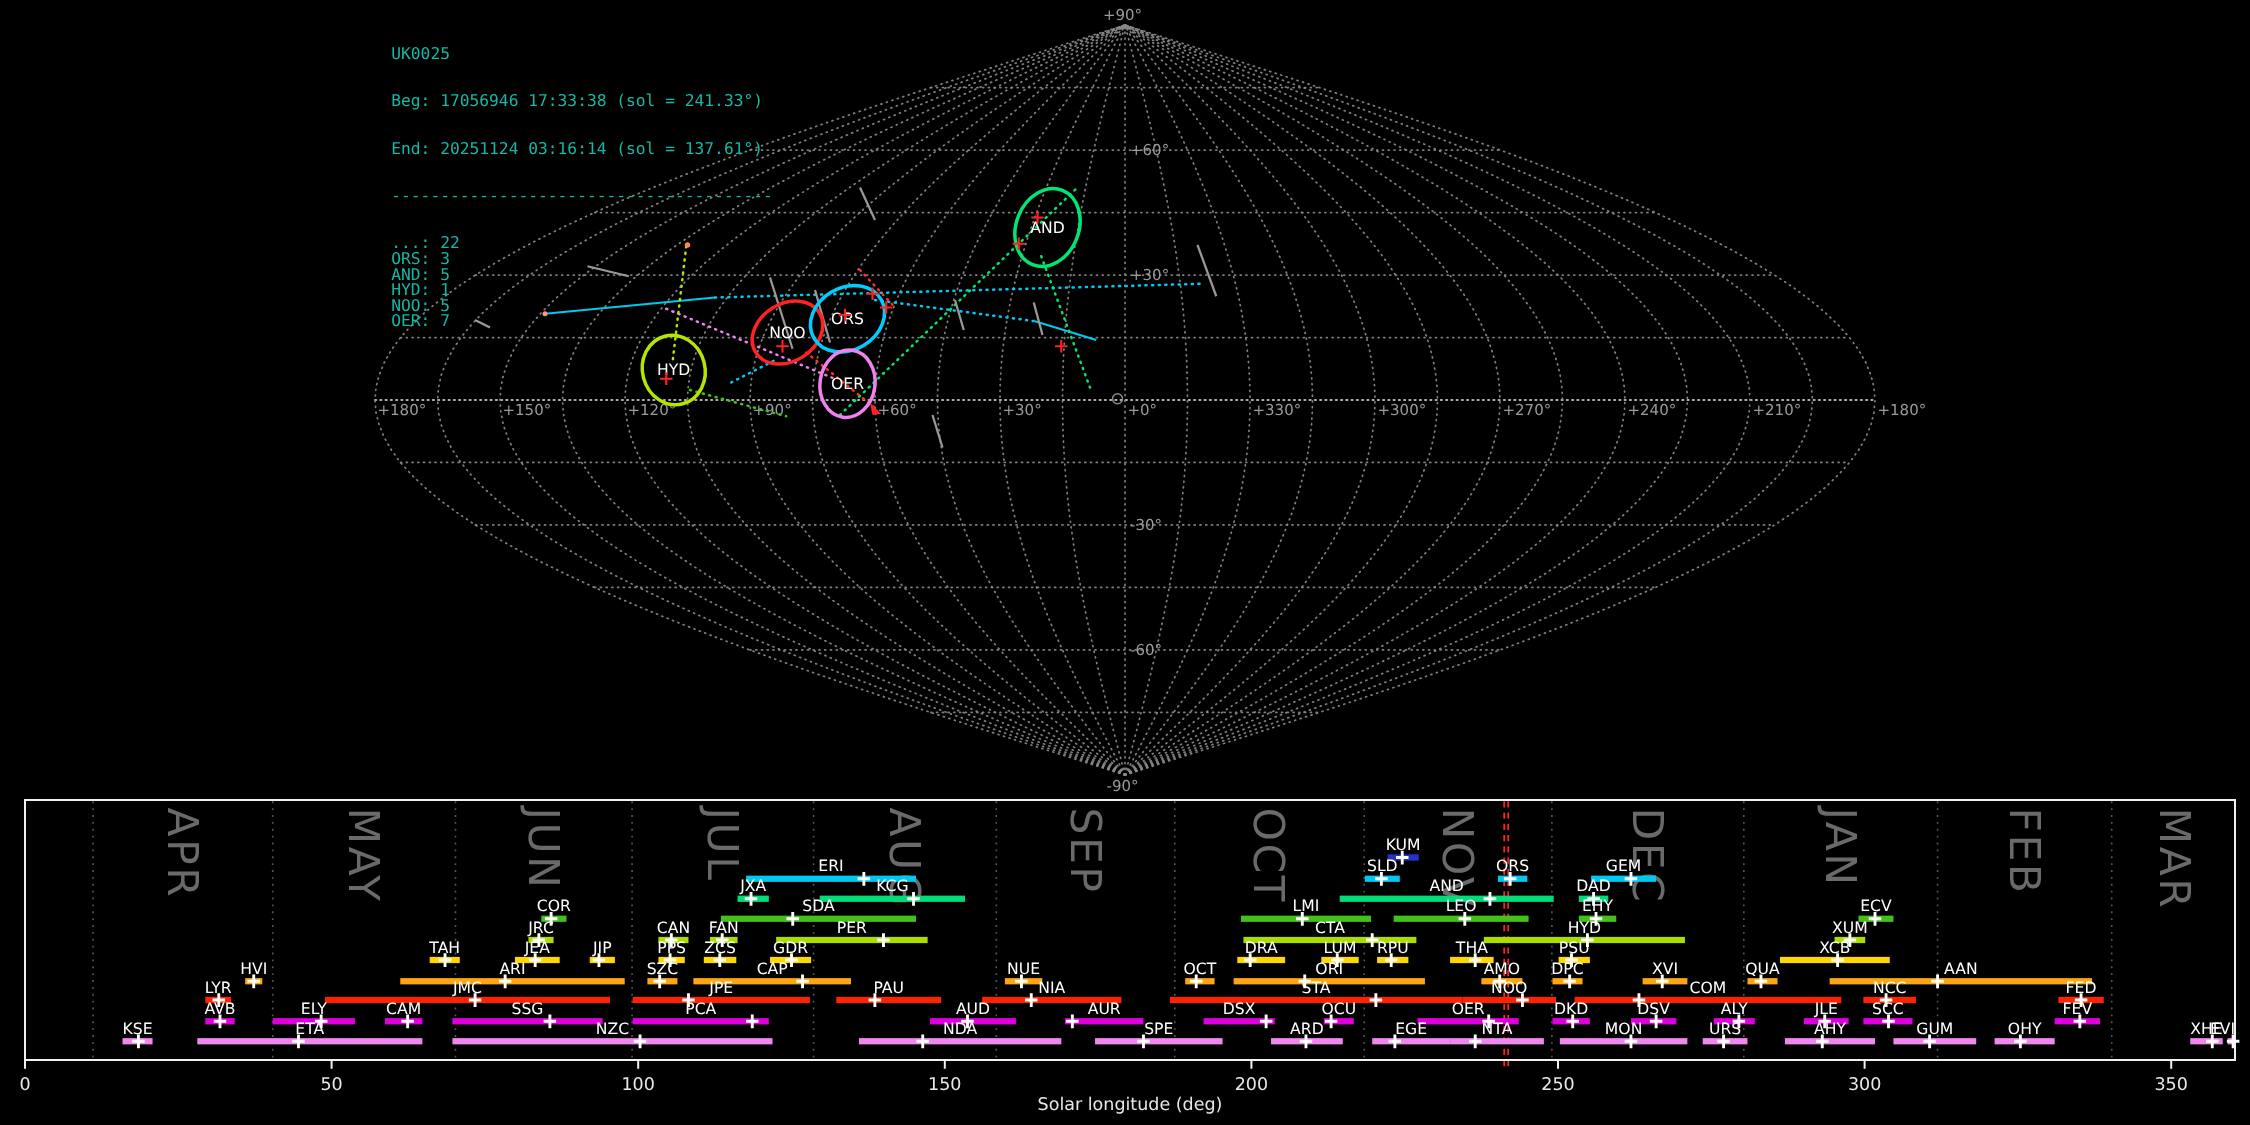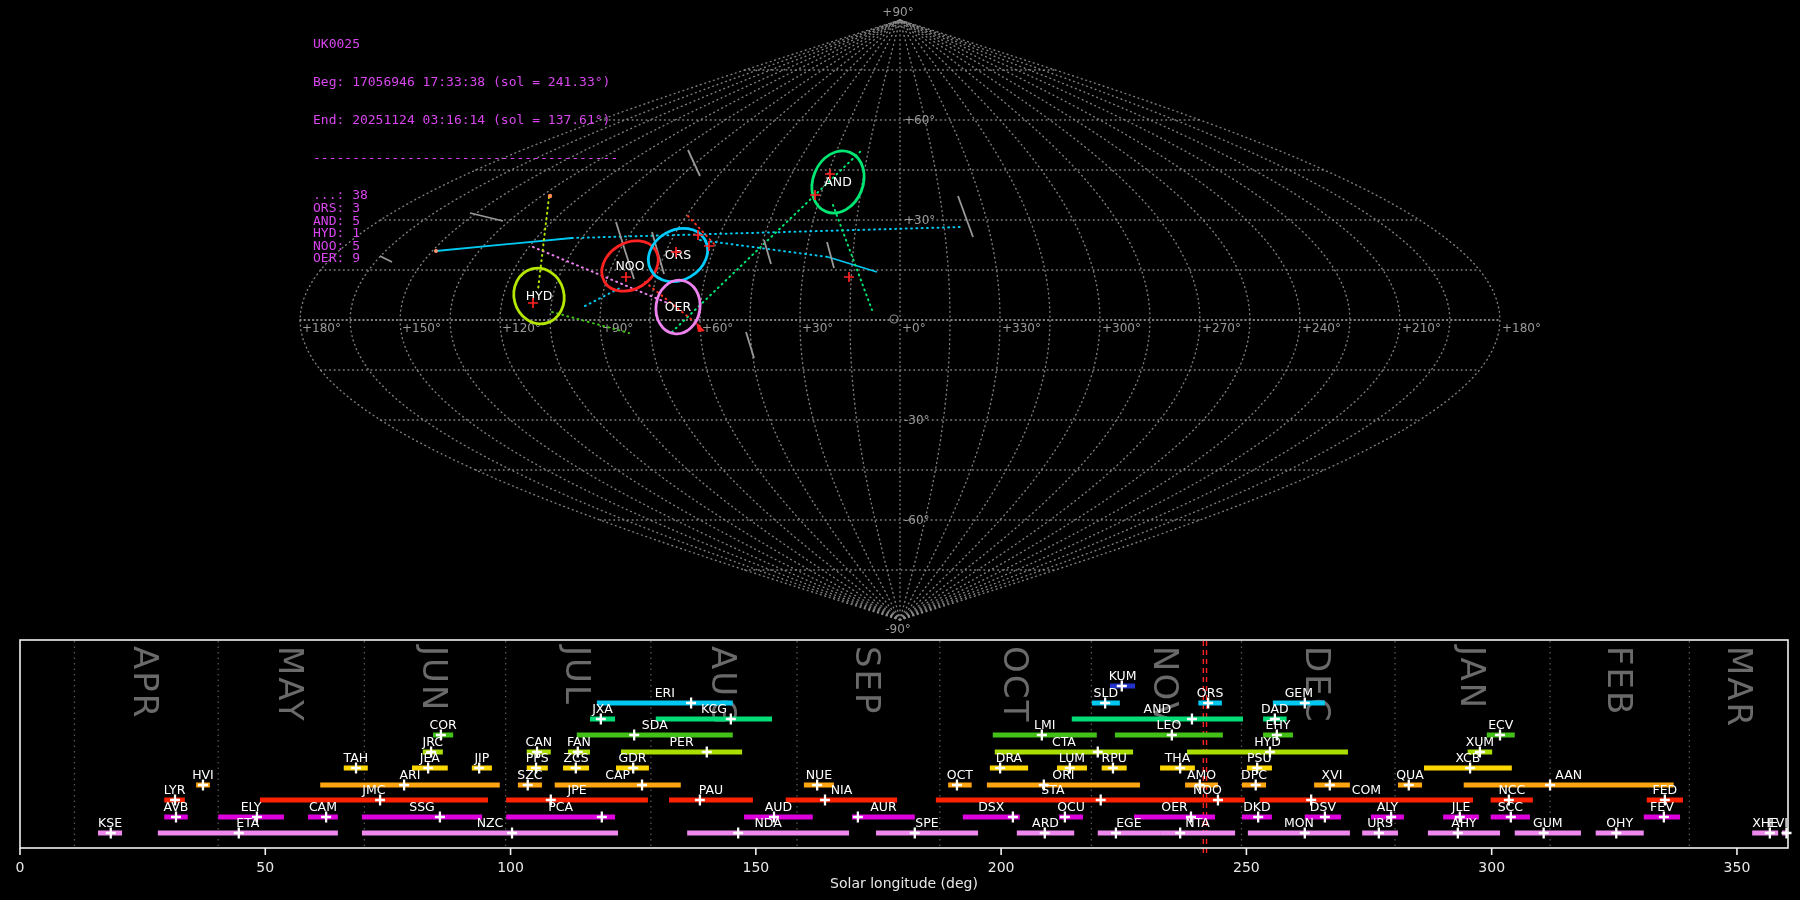--- a/index.html
+++ b/index.html
@@ -1,19 +1,19 @@
 <!DOCTYPE html>
 <html><head>
 <meta charset="utf-8">
 <style>
   html,body{margin:0;padding:0;background:#000;}
   #stage{position:relative;width:1800px;height:900px;background:#000;overflow:hidden;
          font-family:"DejaVu Sans",sans-serif;}
   #scene{position:absolute;left:0;top:0;}
-  #obs-header{position:absolute;left:313px;top:13px;color:#d946ef;
+  #obs-header{position:absolute;left:313px;top:13px;color:#14b8a6;
               font-family:"DejaVu Sans Mono",monospace;font-size:13px;line-height:12.6px;
               white-space:pre;}
   .gridline{stroke:#8a8a8a;stroke-width:1.4;stroke-dasharray:0.8,3.8;stroke-linecap:round;fill:none;opacity:.92;}
   .equator{stroke:#b0b0b0;stroke-width:1.5;stroke-dasharray:1,3.2;stroke-linecap:round;fill:none;}
   .maplabel{fill:#9a9a9a;font-size:12px;}
   .radiant-label{fill:#fff;font-size:12.5px;text-anchor:middle;}
   .code-label{fill:#fff;font-size:12.5px;text-anchor:middle;}
   .tick-label{fill:#e8e8e8;font-size:14px;text-anchor:middle;}
   .month-label{fill:#6a6a6a;font-size:34px;letter-spacing:2px;}
   .axis-title{fill:#e8e8e8;font-size:14px;text-anchor:middle;}
@@ -439,15 +439,15 @@
         <rect x="1782.09152" y="830.5" width="5.396160000000009" height="5" fill="#ee88ee"></rect>
         <text x="1778" y="827" class="code-label">EVI</text>
         <path d="M1781.50656 833H1791.50656M1786.50656 827.5V838.5" stroke="#fff" stroke-width="2.3"></path>
       </g>
     </svg>
   <div id="obs-header">
     <div>UK0025</div>
     <div>Beg: 17056946 17:33:38 (sol = 241.33°)</div>
     <div>End: 20251124 03:16:14 (sol = 137.61°)</div>
     <div>---------------------------------------</div>
-    <div id="counts"><div>...: 38</div><div>ORS: 3</div><div>AND: 5</div><div>HYD: 1</div><div>NOO: 5</div><div>OER: 9</div></div>
+    <div id="counts"><div>...: 22</div><div>ORS: 3</div><div>AND: 5</div><div>HYD: 1</div><div>NOO: 5</div><div>OER: 7</div></div>
   </div>
 </div>
 
 </body></html>

